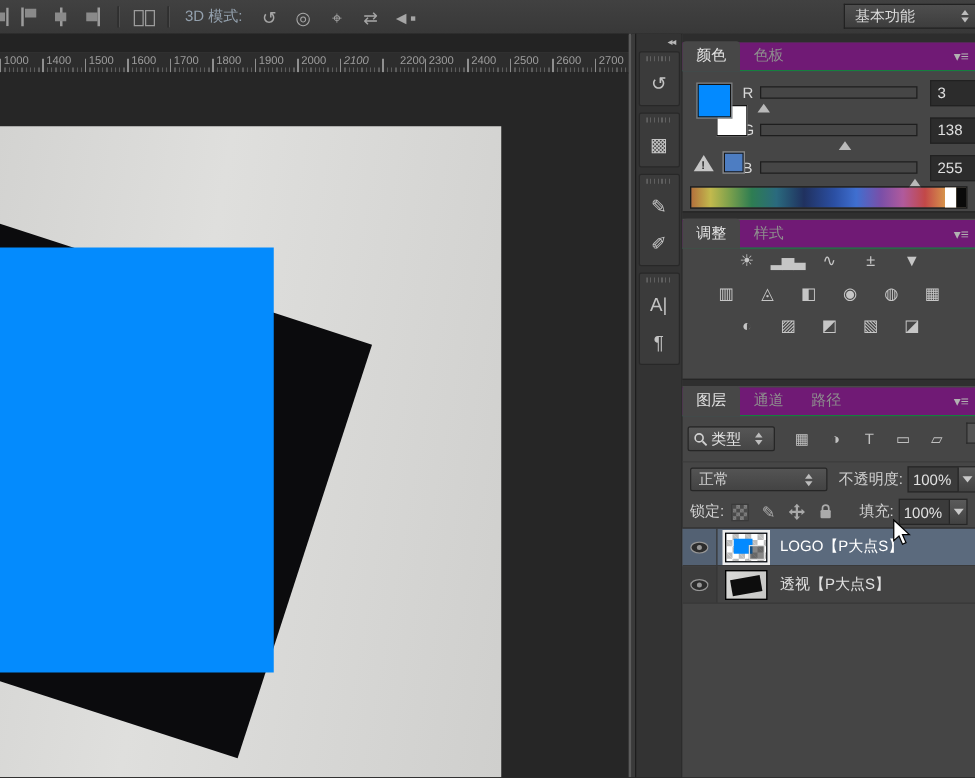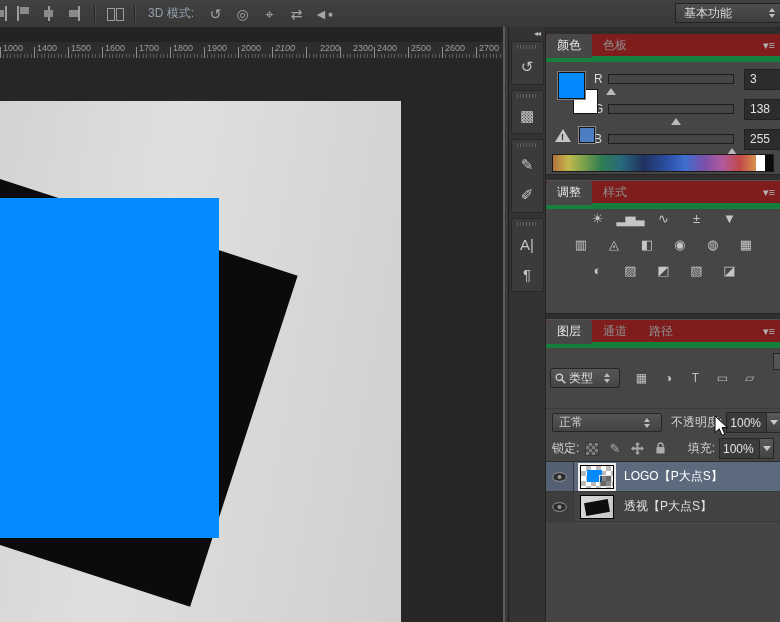--- a/index.html
+++ b/index.html
@@ -52,21 +52,21 @@
   .dock-collapse{align-self:flex-end;color:#b8b8b8;font-size:8px;letter-spacing:-1px;margin:2px 5px 3px 0}
   .dock-group{width:31px;background:#3b3b3b;border:1px solid #282828;border-radius:2px;margin-bottom:5px;padding-bottom:2px}
   .grip{height:4px;margin:3px 5px;background-image:repeating-linear-gradient(90deg,#606060 0 1px,transparent 1px 3px)}
   .dock-icon{height:30px;display:flex;align-items:center;justify-content:center;color:#c3c3c3;font-size:15px}
 
   
   .panels{position:absolute;left:545px;top:27px;width:235px;height:595px;background:#464646;border-left:1px solid #242424;
           display:flex;flex-direction:column;box-sizing:border-box}
   .top-strip{height:7px;background:#2d2d2d}
   .pdiv{height:5px;background:#2f2f2f;border-top:1px solid #252525;border-bottom:1px solid #515151}
-  .tabbar{height:22px;background:#7f1d1d;display:flex;align-items:flex-start;position:relative;border-bottom:6px solid #15803d;flex:none}
+  .tabbar{height:22px;background:#701a75;display:flex;align-items:center;position:relative;border-bottom:1px solid #15803d;flex:none}
   .tab{padding:3px 11px 4px;color:#8e8e8e}
   .tab.active{background:#474747;color:#e4e4e4;border-radius:3px 3px 0 0}
   .pmenu{position:absolute;right:5px;top:5px;color:#b2b2b2;font-size:11px}
 
   
   .cp-content{position:relative;height:112px;flex:none}
   .fg-swatch{position:absolute;left:12px;top:10px;width:25px;height:25px;background:#038aff;border:1px solid #141414;outline:1px solid #7e7e7e;z-index:2}
   .bg-swatch{position:absolute;left:27px;top:27px;width:23px;height:23px;background:#fff;border:1px solid #141414;z-index:1}
   .ch-row{position:absolute;left:48px;height:22px;display:flex;align-items:center}
   .ch-label{width:14px;color:#d8d8d8}
@@ -89,21 +89,21 @@
   .spec-black{position:absolute;right:0;top:0;width:8px;height:100%;background:#0a0a0a}
 
   
   .ap-content{height:104px;flex:none}
   .add-label{margin:6px 0 5px 10px;color:#e2e2e2}
   .adj-row{display:flex;justify-content:center;gap:10px;margin-bottom:7px}
   .adj-icon{width:23px;height:19px;display:flex;align-items:center;justify-content:center;color:#c6c6c6;font-size:13px;letter-spacing:-1px}
 
   
   .layers-panel{flex:1;display:flex;flex-direction:column;min-height:0}
-  .lfilter{height:24px;display:flex;align-items:center;padding:18px 4px;border-bottom:1px solid #3c3c3c;flex:none;position:relative}
+  .lfilter{height:24px;display:flex;align-items:center;padding:6px 4px;border-bottom:1px solid #3c3c3c;flex:none;position:relative}
   .kind{display:flex;align-items:center;height:18px;background:linear-gradient(#565656,#454545);
         border:1px solid #262626;border-radius:2px;padding:0 4px;width:60px;flex:none}
   .kind .klabel{margin:0 3px;color:#e2e2e2}
   .type-icons{display:flex;gap:12px;margin-left:14px;color:#c0c0c0;font-size:12px}
   .type-icons span{width:15px;text-align:center}
   .ftoggle{position:absolute;right:0;top:5px;width:6px;height:15px;background:#555;border:1px solid #282828;border-right:none}
   .lblend{height:27px;display:flex;align-items:center;padding:0 6px;flex:none}
   .blend-select{display:flex;align-items:center;height:19px;width:110px;background:linear-gradient(#545454,#434343);
                 border:1px solid #262626;border-radius:2px;padding:0 6px;box-sizing:border-box;flex:none}
   .rowlabel{margin-left:9px;color:#d2d2d2;flex:none}
@@ -191,21 +191,21 @@
       <span class="tick-label" style="left: 3px;">1000</span>
       <span class="tick-label" style="left: 37px; text-align: center;">1400</span>
       <span class="tick-label" style="left: 71px;">1500</span>
       <span class="tick-label" style="left: 105px;">1600</span>
       <span class="tick-label" style="left: 139px;">1700</span>
       <span class="tick-label" style="left: 173px;">1800</span>
       <span class="tick-label" style="left: 207px;">1900</span>
       <span class="tick-label" style="left: 241px;">2000</span>
       <span class="tick-label" style="left: 275px; font-style: italic;">2100</span>
       <span class="tick-label" style="left: 320px;">2200</span>
-      <span class="tick-label" style="left: 353px;">2300</span>
+      <span class="tick-label" style="left: 343px;">2300</span>
       <span class="tick-label" style="left: 377px;">2400</span>
       <span class="tick-label" style="left: 411px;">2500</span>
       <span class="tick-label" style="left: 445px;">2600</span>
       <span class="tick-label" style="left: 479px;">2700</span>
     </div>
   <div class="canvas">
     <div class="paper">
       <div class="black-square"></div>
       <div class="blue-rect"></div>
     </div>

